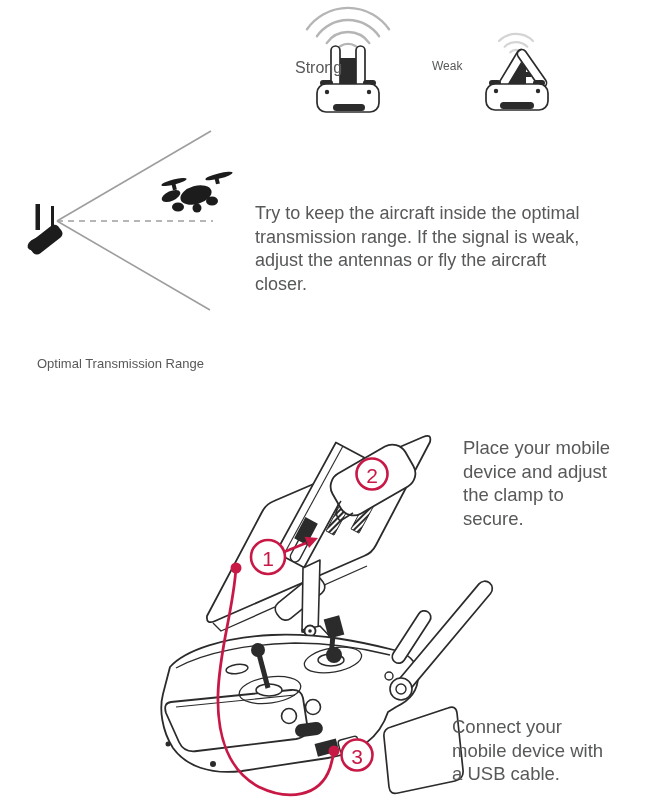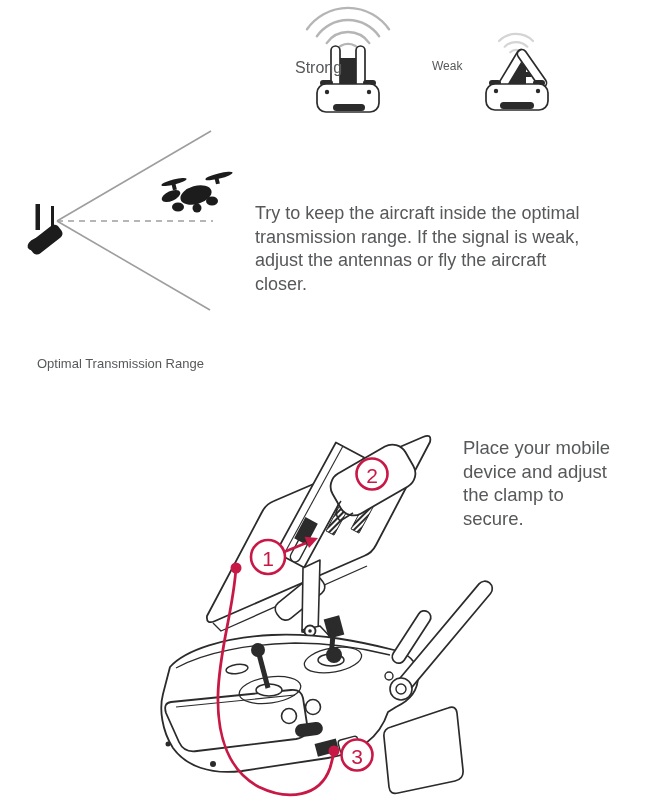--- a/index.html
+++ b/index.html
@@ -242,14 +242,17 @@
   <div class="t para">Try to keep the aircraft inside the optimal
 transmission range. If the signal is weak,
 adjust the antennas or fly the aircraft
 closer.</div>
   <div class="t caption">Optimal Transmission Range</div>
 
   <div class="t step2">Place your mobile
 device and adjust
 the clamp to
 secure.</div>
+  <div class="t step3">Connect your
+mobile device with
+a USB cable.</div>
 
 </div>
 
 </body></html>

